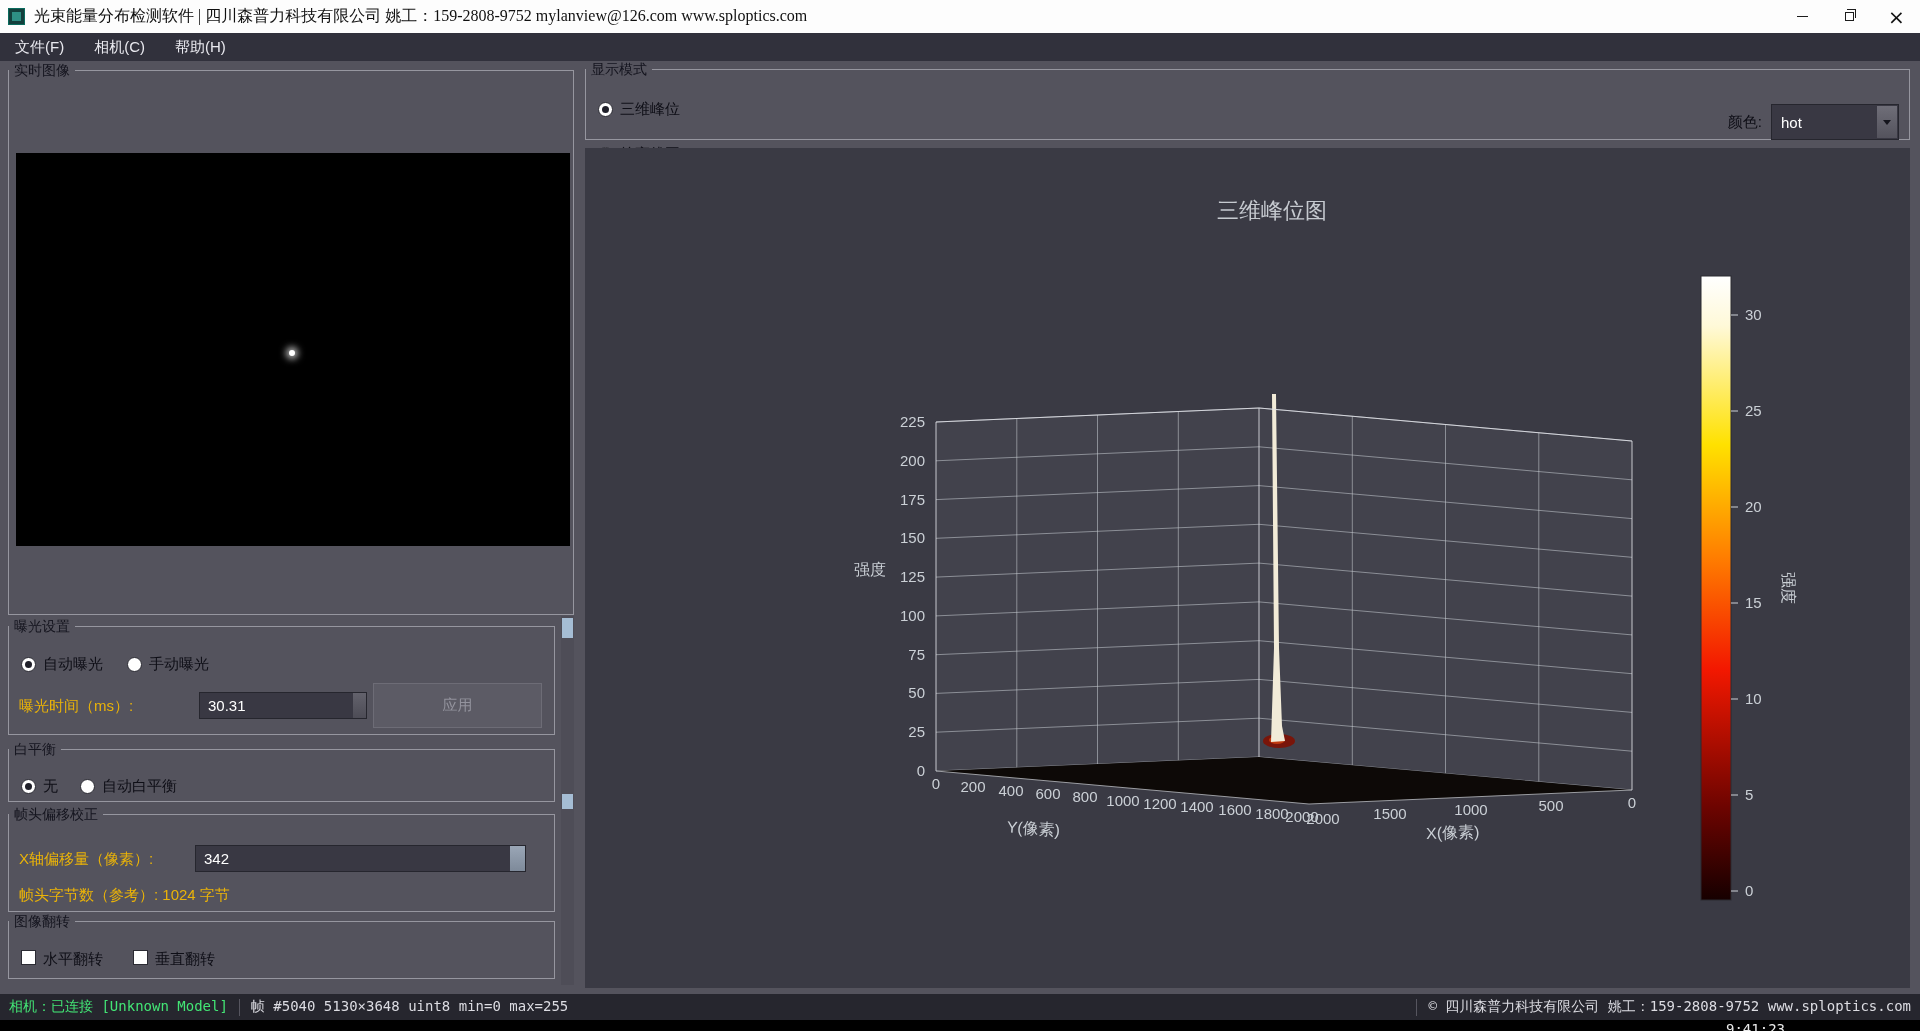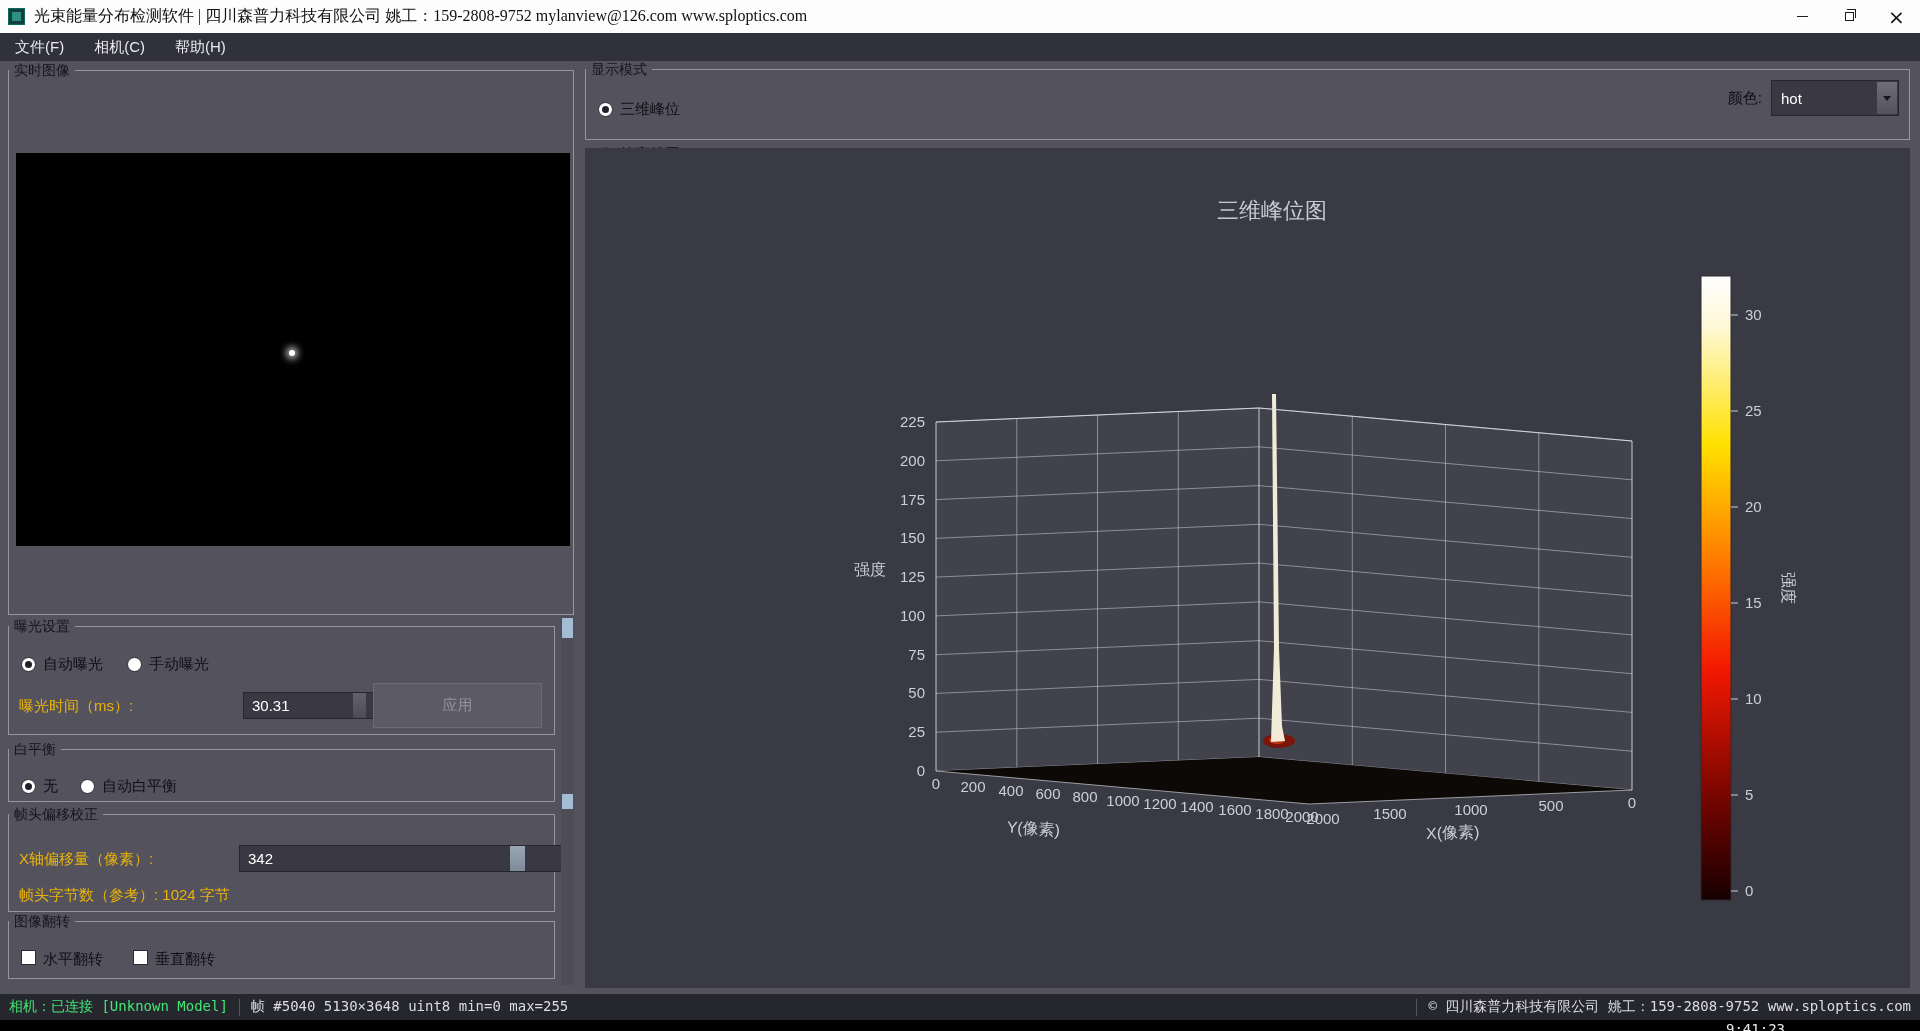--- a/index.html
+++ b/index.html
@@ -48,37 +48,37 @@
     border:1px solid #2b2b33; position:relative; flex:0 0 auto; }
   .radio.checked .rdot::after { content:""; position:absolute; left:3px; top:3px;
     width:7px; height:7px; border-radius:50%; background:#20202a; }
   .check { display:flex; gap:7px; font-size:15px; color:#0e0e16; white-space:nowrap; }
   .cbox { width:15px; height:15px; background:#fff; border:1px solid #2b2b33; flex:0 0 auto; }
 
   .panel-label { position:absolute; font-size:15px; color:#eab308; white-space:nowrap; }
 
   .field { position:absolute; }
   .text-input { width:100%; height:100%; background:#393843; border:1px solid #26262e;
-    color:#fff; font-size:15px; padding:0 8px; font-family:inherit; outline:none;margin-left:44px; }
+    color:#fff; font-size:15px; padding:0 8px; font-family:inherit; outline:none; }
   .field::after { content:""; position:absolute; right:1px; top:1px; bottom:1px; width:13px;
     background:linear-gradient(#63626c,#4d4c56); pointer-events:none; }
   .field.slider-end::after { width:15px; background:linear-gradient(#9aa6b6,#7e8a9a); }
 
   .btn { display:flex; align-items:center; justify-content:center; font-size:15px; }
   .btn-apply { position:absolute; left:364px; top:56px; width:169px; height:45px;
     background:#5c5b65; border:1px solid #6d6c76; color:#93939d; }
 
   .radio-row { position:absolute; display:flex; }
   .check-row { position:absolute; display:flex; }
 
   .scroll-track { position:absolute; left:561px; top:616px; width:13px; height:369px; background:#4e4d57; }
   .scroll-thumb { position:absolute; left:1px; width:11px; background:#a5bdd4; }
 
   
-  .color-wrap { position:absolute; right:10px; top:10px; display:flex; align-items:center; gap:9px;text-align:center; }
+  .color-wrap { position:absolute; right:10px; top:34px; display:flex; align-items:center; gap:9px;text-align:center; }
   .color-label { font-size:15px; color:#0e0e16; }
   .combo { position:relative; width:128px; height:36px; background:#393843; border:1px solid #26262e;
     color:#fff; display:flex; align-items:center; padding-left:9px; font-size:15px; }
   .combo-btn { position:absolute; right:1px; top:1px; bottom:1px; width:20px;
     background:linear-gradient(#6f6e78,#54535d); display:flex; align-items:center; justify-content:center; }
   .combo-arrow { width:0; height:0; border-left:4px solid transparent;
     border-right:4px solid transparent; border-top:5px solid #15151d; }
 
   .chart-panel { position:absolute; left:585px; top:148px; width:1325px; height:840px; background:#3a3a44; }
   .chart-panel svg { display:block; }

